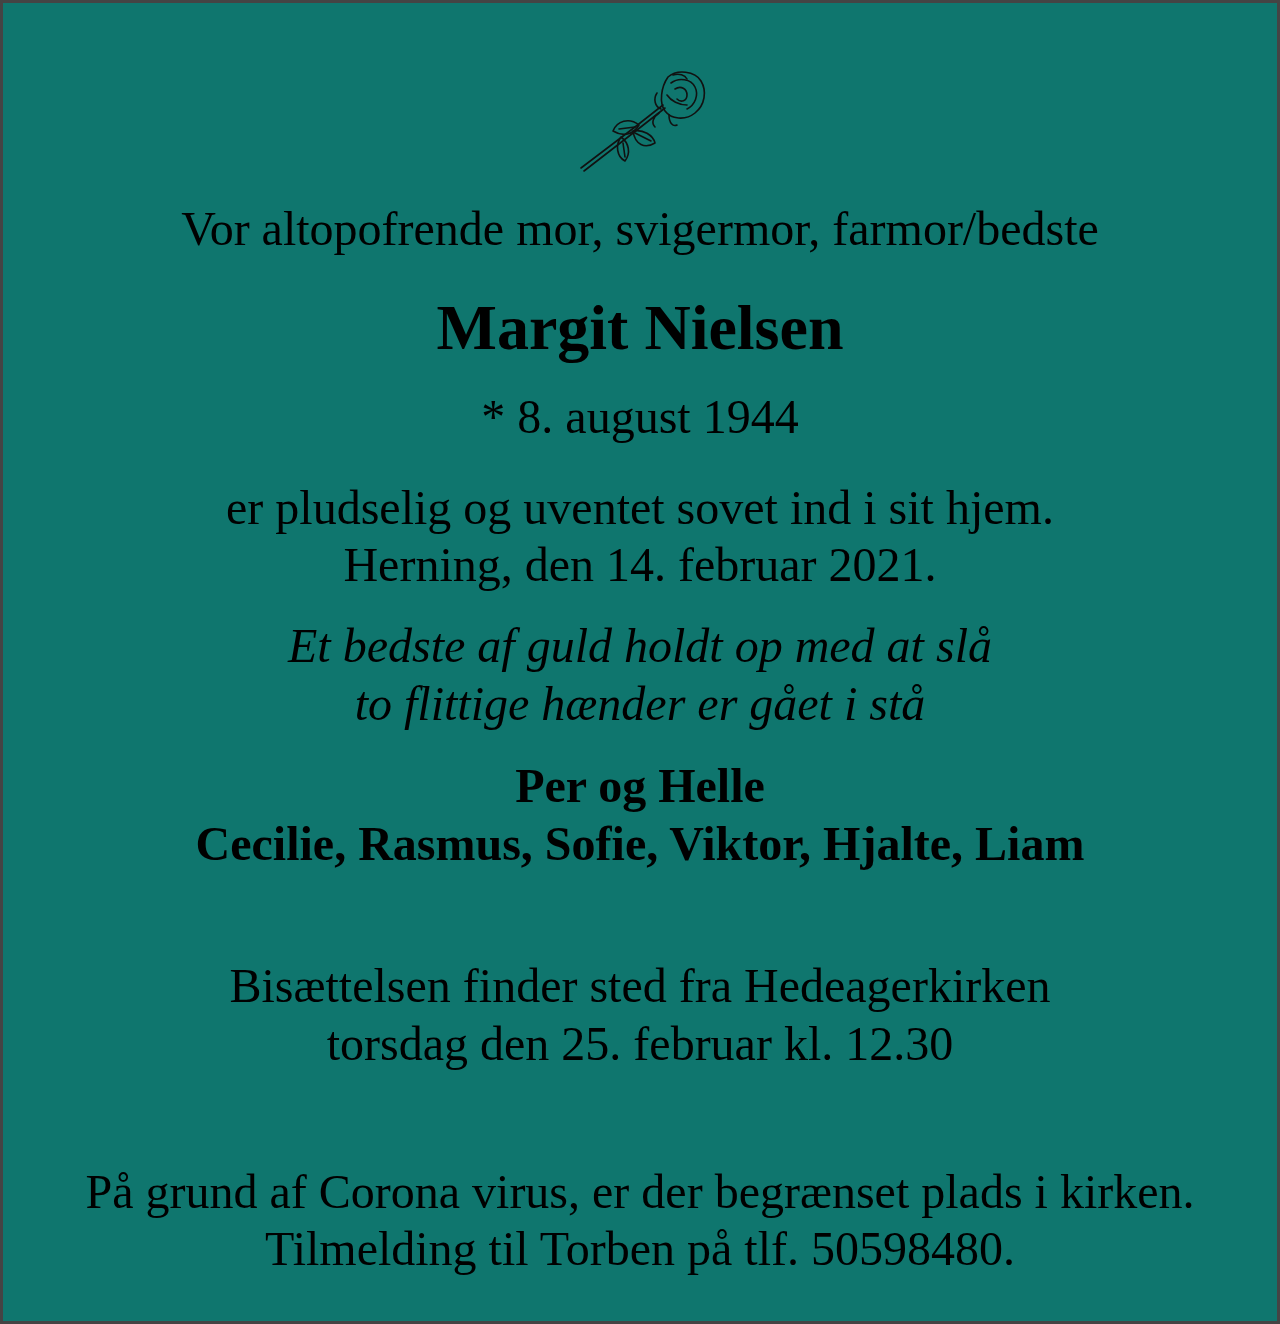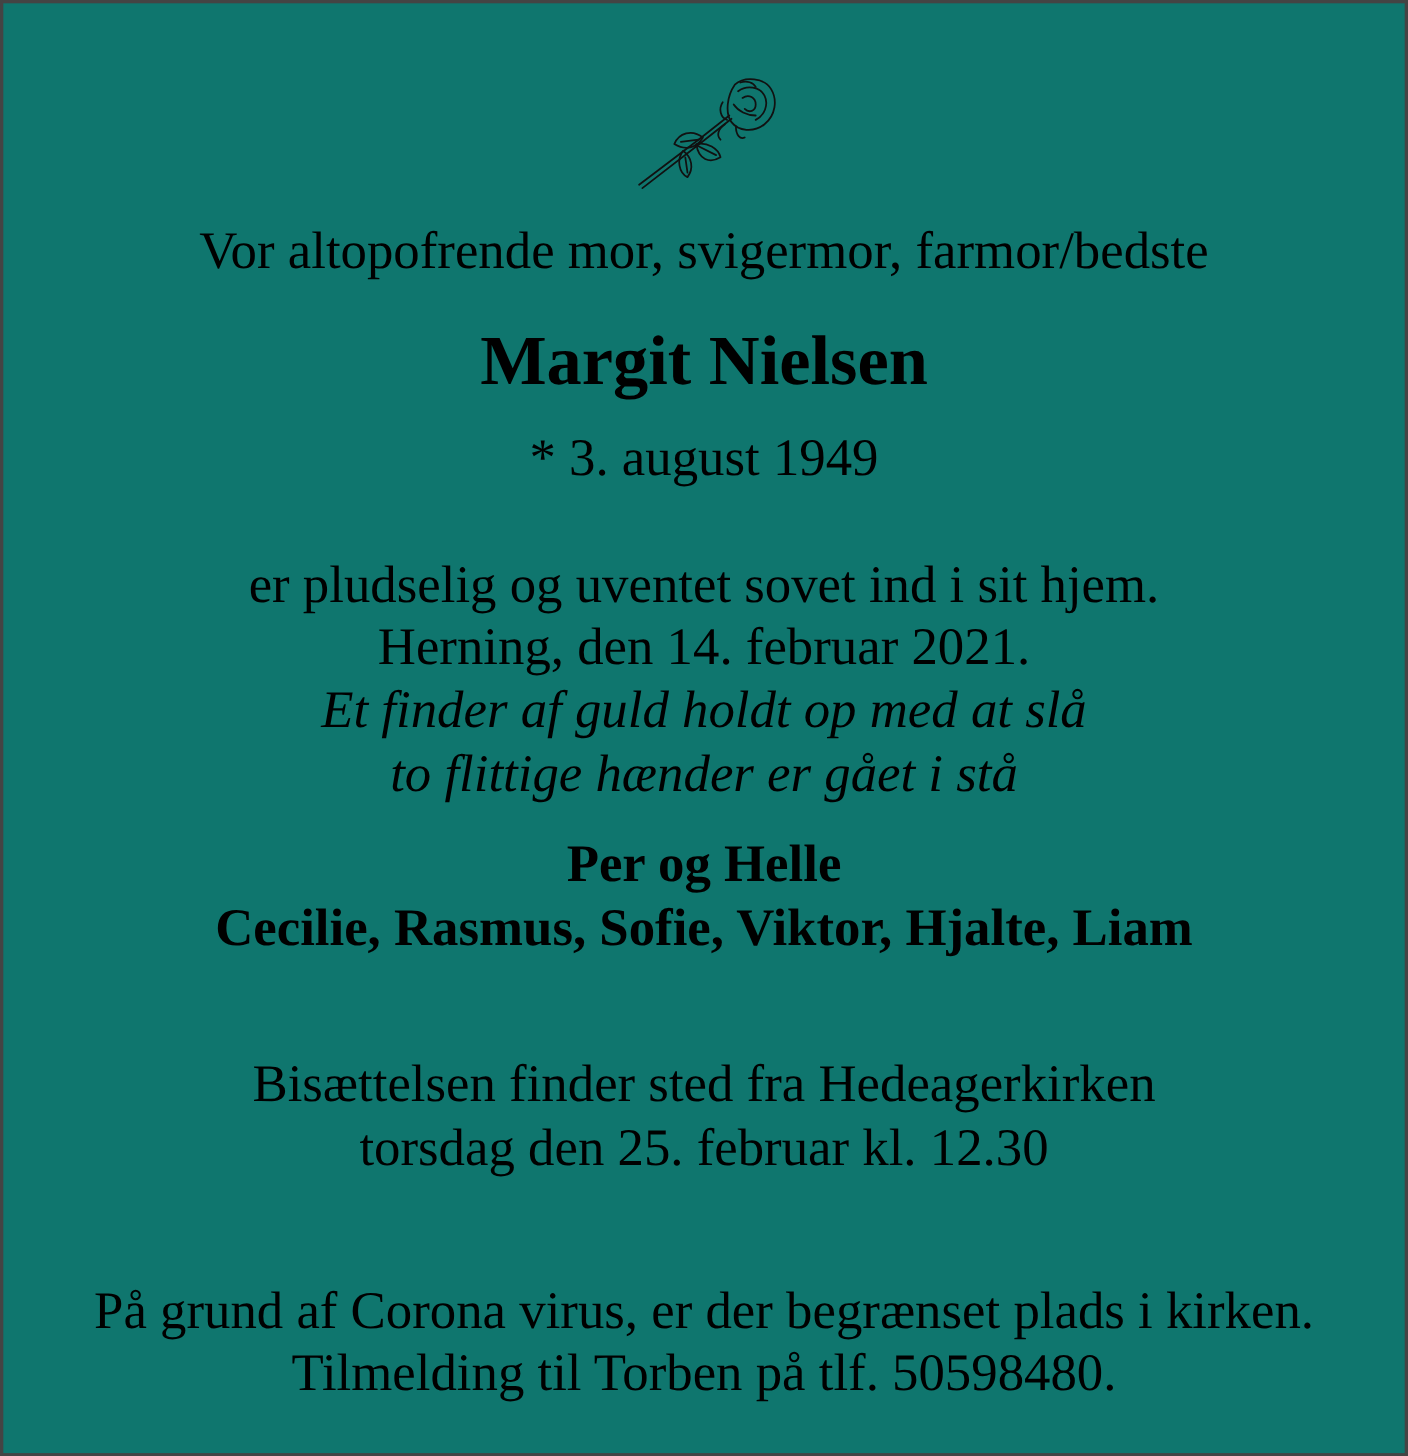--- a/index.html
+++ b/index.html
@@ -19,21 +19,21 @@
   .rose {
     position: absolute;
     left: 570px; top: 62px;
     width: 145px; height: 110px;
   }
   .block { position: absolute; left: 0; right: 0; }
   .line { display: block; white-space: nowrap; }
   .intro { top: 198px; font-size: 48px; line-height: 56px; }
   .name { top: 288px; font-size: 64px; line-height: 74px; font-weight: bold; }
   .born { top: 386px; font-size: 48px; line-height: 56px; }
-  .death { top: 500px; font-size: 48px; line-height: 57px; }
+  .death { top: 476px; font-size: 48px; line-height: 57px; }
   .verse { top: 614px; font-size: 48px; line-height: 58px; font-style: italic; }
   .family { top: 754px; font-size: 48px; line-height: 58px; font-weight: bold; }
   .funeral { top: 954px; font-size: 48px; line-height: 58px; }
   .notice { top: 1160px; font-size: 48px; line-height: 57px; }
 </style>
 </head>
 <body>
 
 <div class="page">
 
@@ -62,30 +62,30 @@
 
   <div class="block intro">
     <span class="line">Vor altopofrende mor, svigermor, farmor/bedste</span>
   </div>
 
   <div class="block name">
     <span class="line">Margit Nielsen</span>
   </div>
 
   <div class="block born">
-    <span class="line">* 3. august 1949</span>
+    <span class="line">* 8. august 1944</span>
   </div>
 
   <div class="block death">
     <span class="line">er pludselig og uventet sovet ind i sit hjem.</span>
     <span class="line">Herning, den 14. februar 2021.</span>
   </div>
 
   <div class="block verse">
-    <span class="line">Et finder af guld holdt op med at slå</span>
+    <span class="line">Et bedste af guld holdt op med at slå</span>
     <span class="line">to flittige hænder er gået i stå</span>
   </div>
 
   <div class="block family">
     <span class="line">Per og Helle</span>
     <span class="line">Cecilie, Rasmus, Sofie, Viktor, Hjalte, Liam</span>
   </div>
 
   <div class="block funeral">
     <span class="line">Bisættelsen finder sted fra Hedeagerkirken</span>

